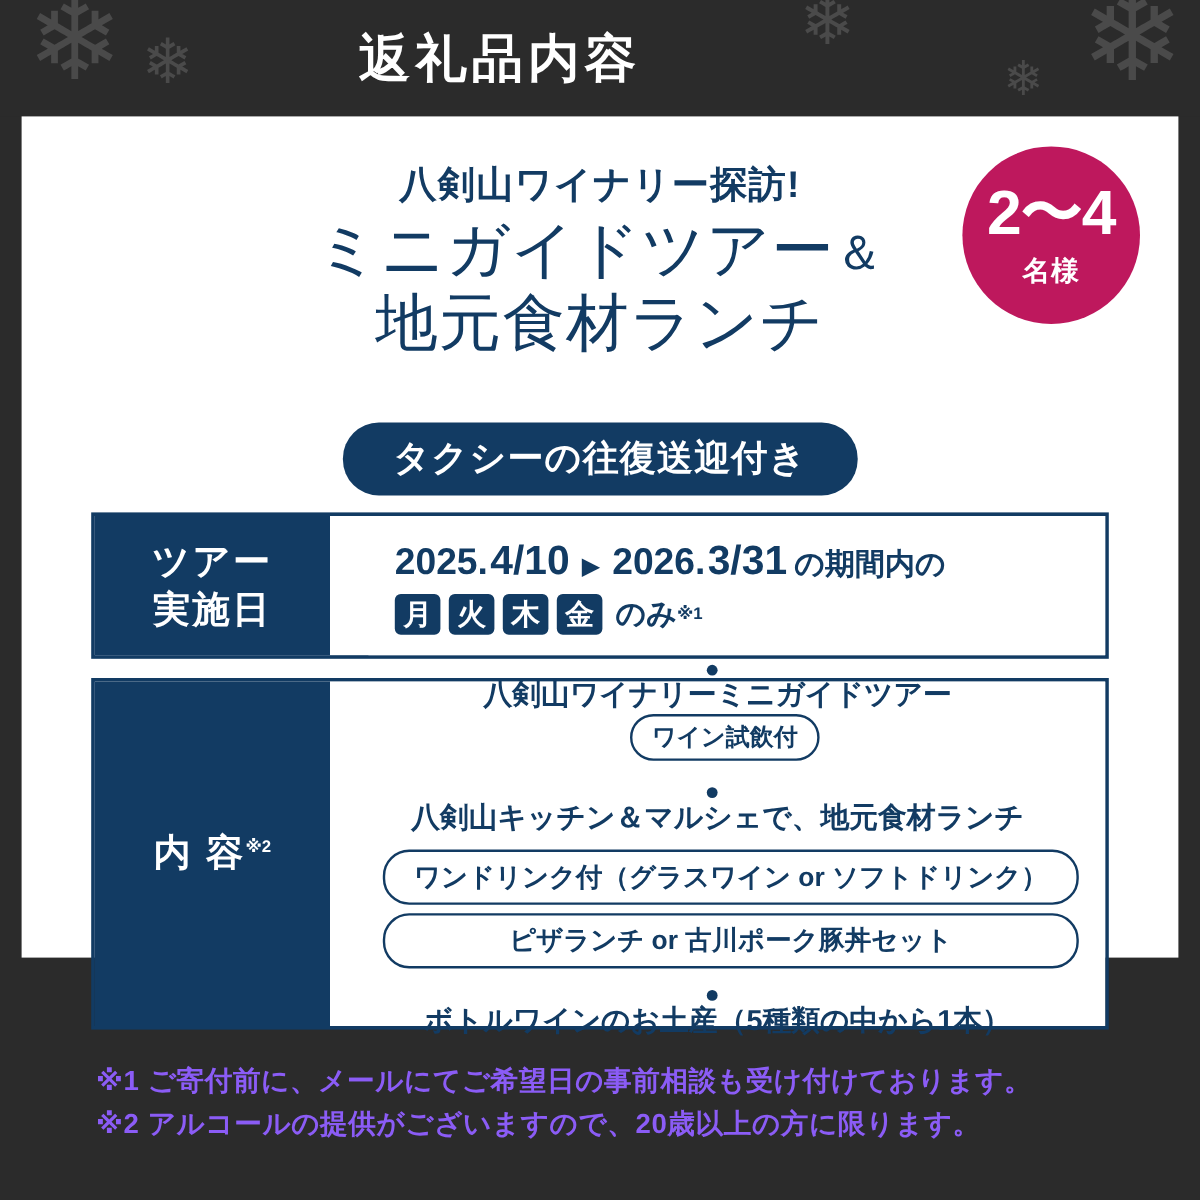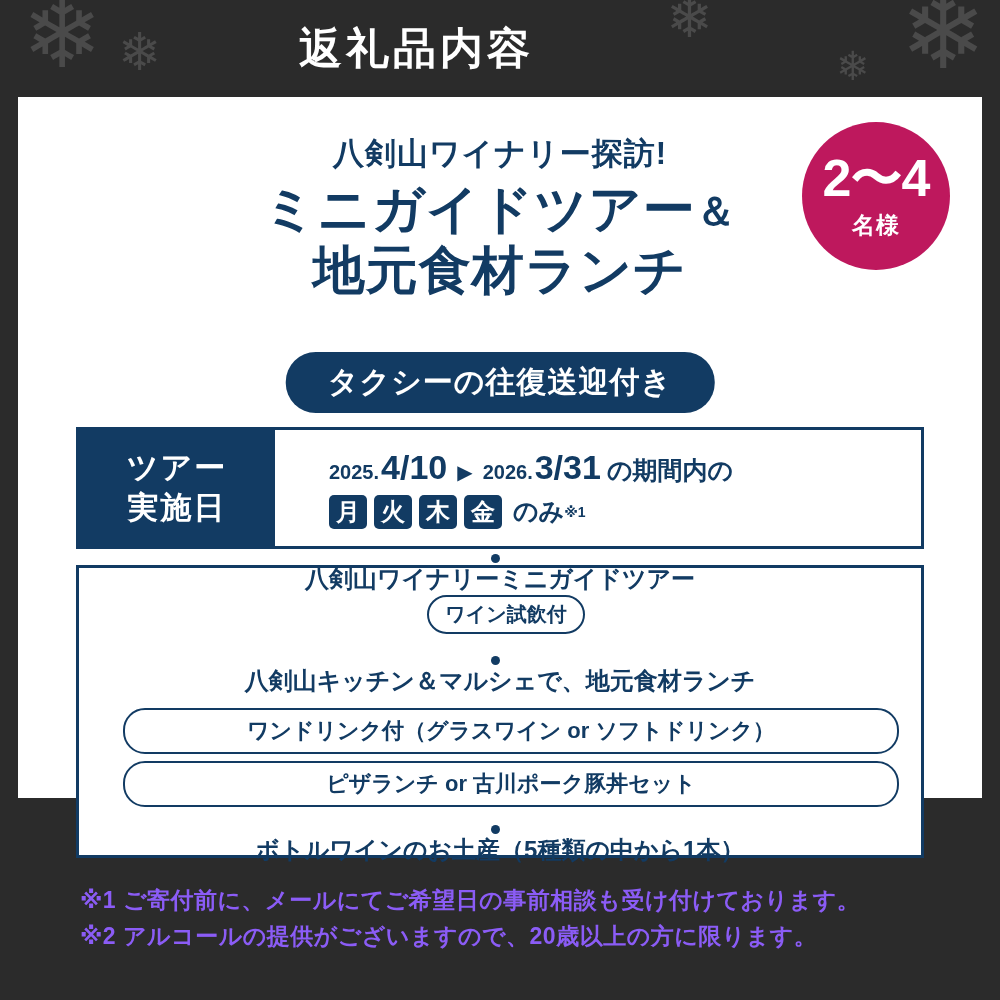--- a/index.html
+++ b/index.html
@@ -77,21 +77,21 @@
     color: #123b63;
   }
   .title-sub {
     font-size: 31px;
     font-weight: bold;
     letter-spacing: 1px;
     margin-bottom: 4px;
   }
   .title-main1, .title-main2 {
     font-size: 52px;
-    font-weight: bold;
+    font-weight: normal;
     letter-spacing: 1px;
     line-height: 1.18;
   }
   .title-main1 .amp {
     font-size: 40px;
     vertical-align: 2px;
   }
 
   
   .badge-circle {
@@ -180,21 +180,21 @@
   }
 
   
   .date-line {
     display: flex;
     align-items: baseline;
     font-size: 23px;
     font-weight: bold;
     white-space: nowrap;
   }
-  .date-line .yr { font-size: 20px; }
+  .date-line .yr { font-size: 31px; }
   .date-line .md { font-size: 34px; margin-left: 2px; }
   .date-line .arrow { margin: 0 10px; font-size: 20px; }
   .date-line .tail { font-size: 25px; margin-left: 6px; }
 
   .day-line {
     display: flex;
     align-items: center;
     margin-top: 8px;
     white-space: nowrap;
   }
@@ -327,20 +327,25 @@
           <span class="day-chip">火</span>
           <span class="day-chip">木</span>
           <span class="day-chip">金</span>
           <span class="day-tail">のみ</span>
           <span class="day-note">※1</span>
         </div>
       </div>
     </div>
 
     <div class="row-box naiyo">
+      <div class="row-label">
+        <span>
+          <span>内 容</span><span class="sup">※2</span>
+        </span>
+      </div>
       <div class="row-body">
 
         <div class="bullet-row">
           <span class="dot"></span>
           <span>八剣山ワイナリーミニガイドツアー</span>
           <span class="tag-pill">ワイン試飲付</span>
         </div>
 
         <div class="bullet-row gap-top">
           <span class="dot"></span>

